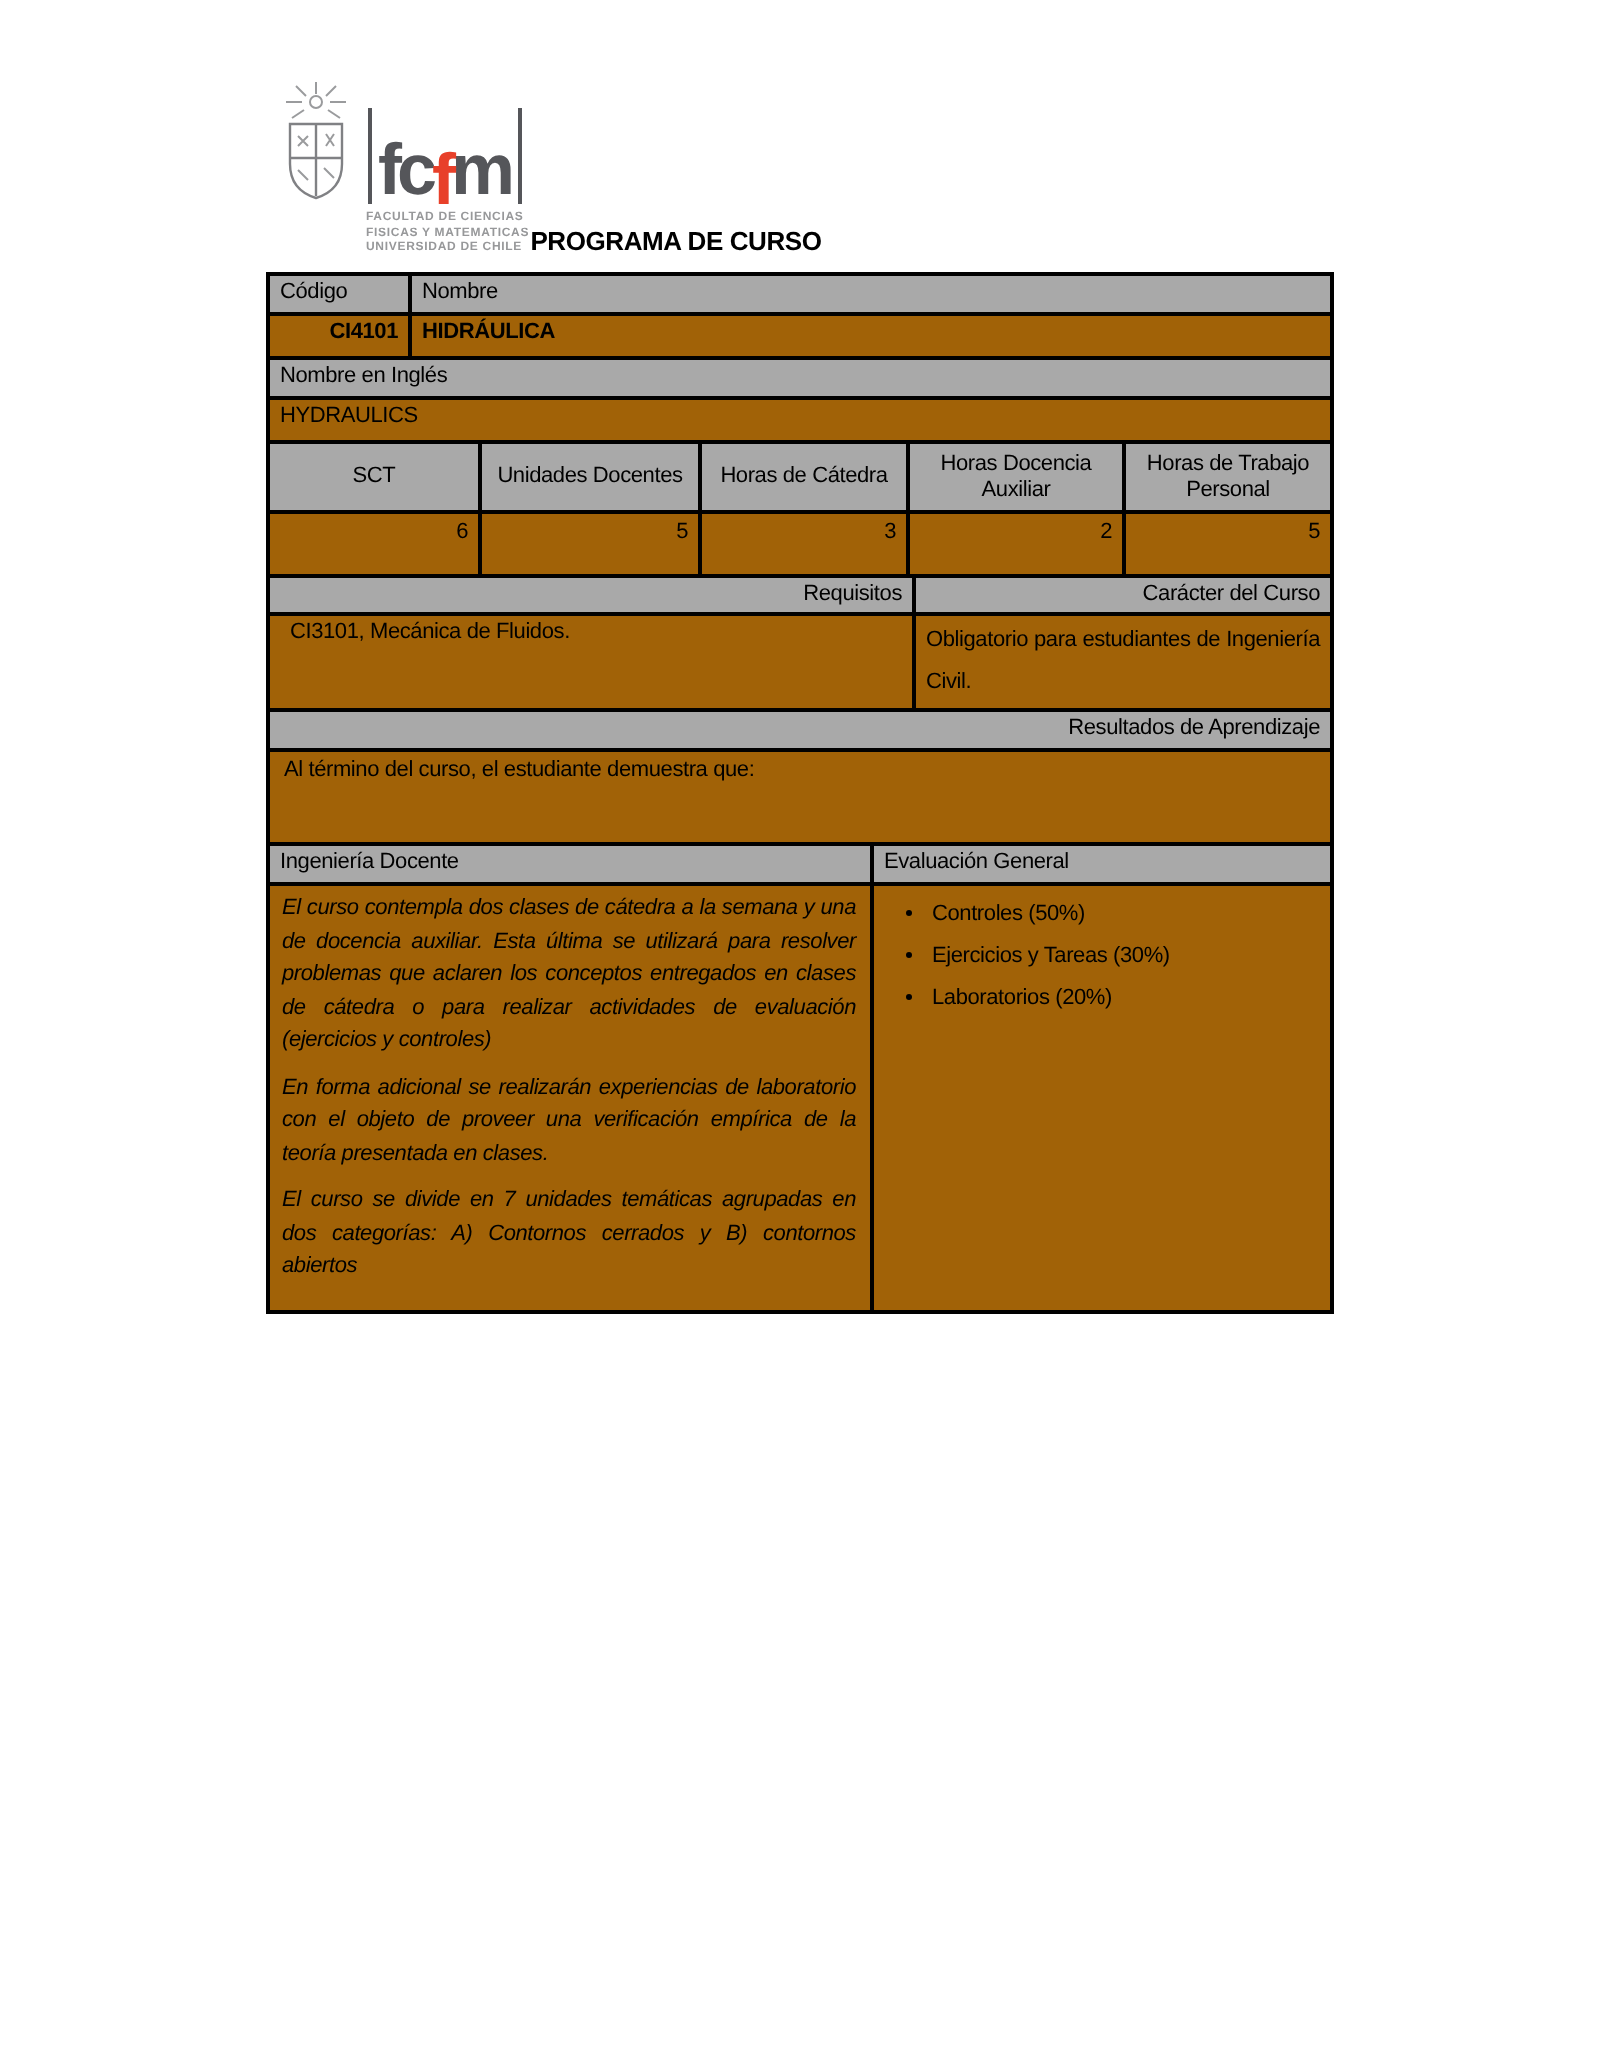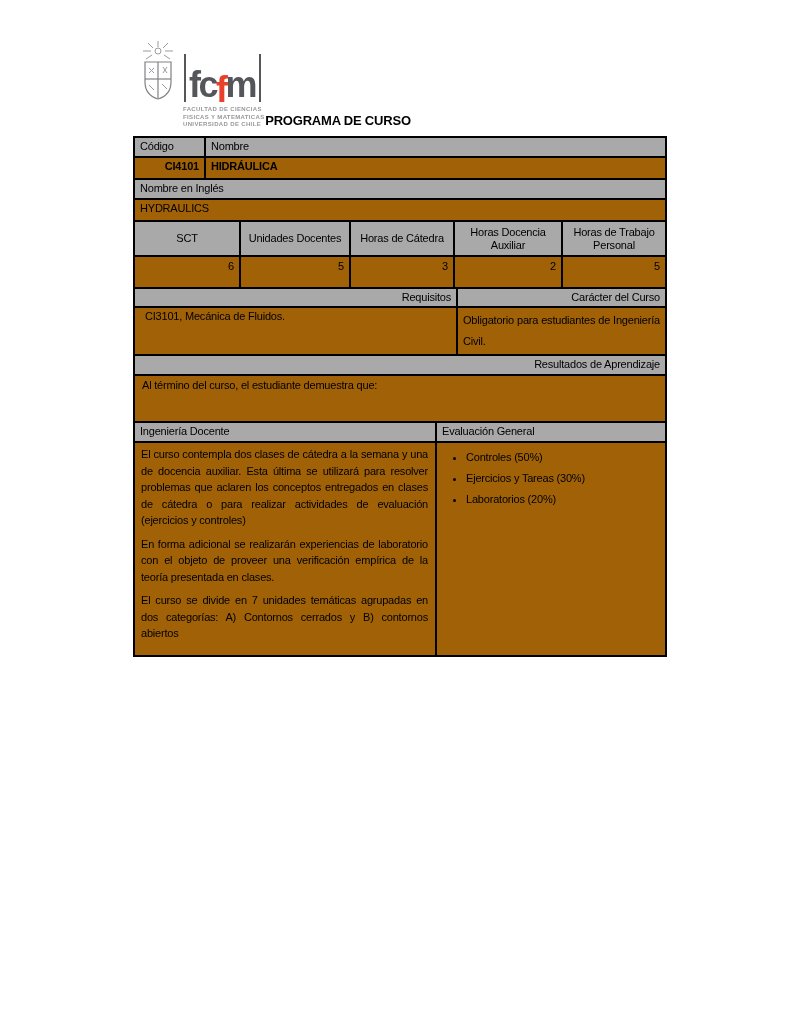--- a/index.html
+++ b/index.html
@@ -67,21 +67,21 @@
   .r-res-h { min-height:18px; }
   .r-res-c { min-height:60px; }
   .res-intro { margin:1px 0 5px 2px; }
   .res-text { text-align:justify; line-height:16px; }
 
   
   .tbl-method { top:421px; }
   .c-met { flex:0 0 300px; width:300px; }
   .r-m-h { min-height:18px; }
   .r-m-c { min-height:212px; }
-  .met-cell { padding:3px 7px 0 6px; }
+  .met-cell { padding:3px 7px 0 6px;font-style:italic; }
   .met-cell p { margin:0 0 7px 0; line-height:16.5px; text-align:justify; }
   .met-cell p:last-child { margin-bottom:0; }
   .eval-cell ul { margin:4px 0 0 0; padding-left:24px; }
   .eval-cell li { margin-bottom:5px; line-height:16px; }
 </style>
 </head>
 <body>
 
 <div class="page">
 

